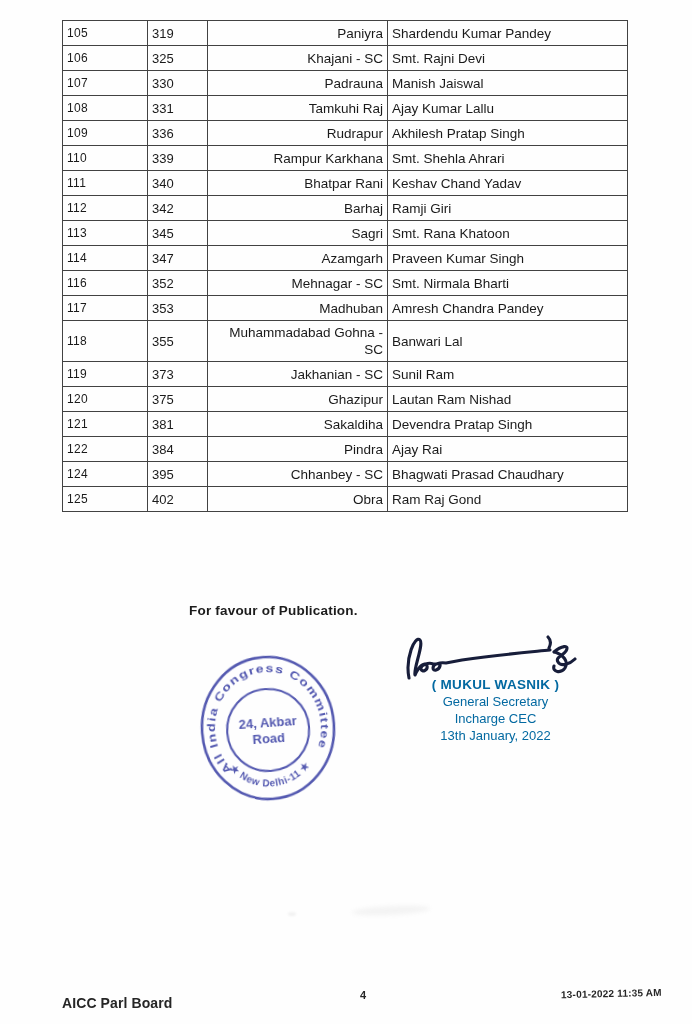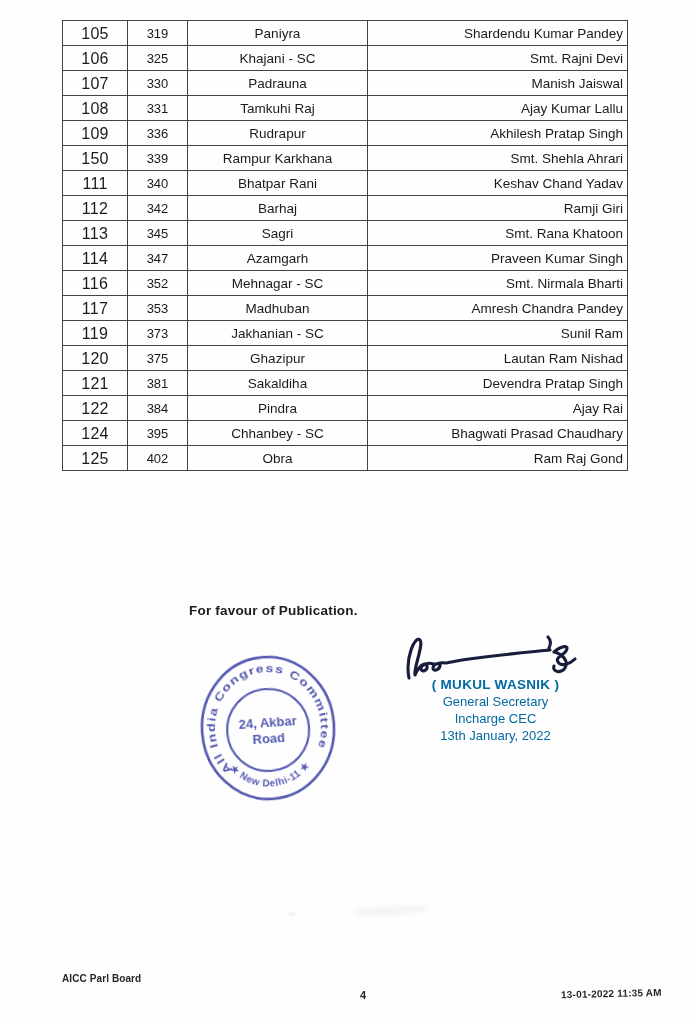--- a/index.html
+++ b/index.html
@@ -22,24 +22,24 @@
   .cand-table td {
     border:1.5px solid #424242;
     padding:3px 4px;
     line-height:17px;
     font-size:13.5px;
     color:#1a1a1a;
     height:25px;
     vertical-align:middle;
     overflow:hidden;
   }
-  .cand-table td.c0 { width:65px;  text-align:center; font-size:16px;  letter-spacing:.3px; }
-  .cand-table td.c1 { width:60px;  text-align:center; font-size:13px; }
-  .cand-table td.c2 { width:180px; text-align:center; }
-  .cand-table td.c3 { text-align:right; }
+  .cand-table td.c0 { width:85px;  text-align:left; font-size:12px;  letter-spacing:.3px; }
+  .cand-table td.c1 { width:60px;  font-size:13px; }
+  .cand-table td.c2 { width:180px; text-align:right; }
+  .cand-table td.c3 { text-align:left; }
 
   
   .pub-note {
     position:absolute; left:148px; top:603px;
     font-size:13.5px; font-weight:bold; color:#1c1c1c;
     letter-spacing:.2px;
     padding-left:41px;
   }
 
   
@@ -70,22 +70,22 @@
     background:#9a9a9a; opacity:.10; border-radius:50%;
     filter:blur(2px); transform:rotate(-3deg);
   }
   .smudge2 {
     position:absolute; left:288px; top:912px; width:8px; height:4px;
     background:#9a9a9a; opacity:.12; border-radius:50%; filter:blur(1px);
   }
 
   
   .footer-left {
-    position:absolute; left:62px; top:973px;
-    font-size:10px; font-weight:600; color:#262626; letter-spacing:.1px;
+    position:absolute; left:62px; top:995px;
+    font-size:14px; font-weight:600; color:#262626; letter-spacing:.1px;
   }
   .footer-page {
     position:absolute; left:360px; top:989px;
     font-size:11px; font-weight:700; color:#262626;
   }
   .footer-right {
     position:absolute; right:30px; top:988px;
     font-size:10px; font-weight:600; color:#262626;
     transform:rotate(-1.3deg); letter-spacing:.2px;
   }
@@ -121,21 +121,21 @@
           <td class="c2">Tamkuhi Raj</td>
           <td class="c3">Ajay Kumar Lallu</td>
         </tr>
         <tr>
           <td class="c0">109</td>
           <td class="c1">336</td>
           <td class="c2">Rudrapur</td>
           <td class="c3">Akhilesh Pratap Singh</td>
         </tr>
         <tr>
-          <td class="c0">150</td>
+          <td class="c0">110</td>
           <td class="c1">339</td>
           <td class="c2">Rampur Karkhana</td>
           <td class="c3">Smt. Shehla Ahrari</td>
         </tr>
         <tr>
           <td class="c0">111</td>
           <td class="c1">340</td>
           <td class="c2">Bhatpar Rani</td>
           <td class="c3">Keshav Chand Yadav</td>
         </tr>
@@ -161,20 +161,26 @@
           <td class="c0">116</td>
           <td class="c1">352</td>
           <td class="c2">Mehnagar - SC</td>
           <td class="c3">Smt. Nirmala Bharti</td>
         </tr>
         <tr>
           <td class="c0">117</td>
           <td class="c1">353</td>
           <td class="c2">Madhuban</td>
           <td class="c3">Amresh Chandra Pandey</td>
+        </tr>
+        <tr>
+          <td class="c0">118</td>
+          <td class="c1">355</td>
+          <td class="c2">Muhammadabad Gohna - SC</td>
+          <td class="c3">Banwari Lal</td>
         </tr>
         <tr>
           <td class="c0">119</td>
           <td class="c1">373</td>
           <td class="c2">Jakhanian - SC</td>
           <td class="c3">Sunil Ram</td>
         </tr>
         <tr>
           <td class="c0">120</td>
           <td class="c1">375</td>

